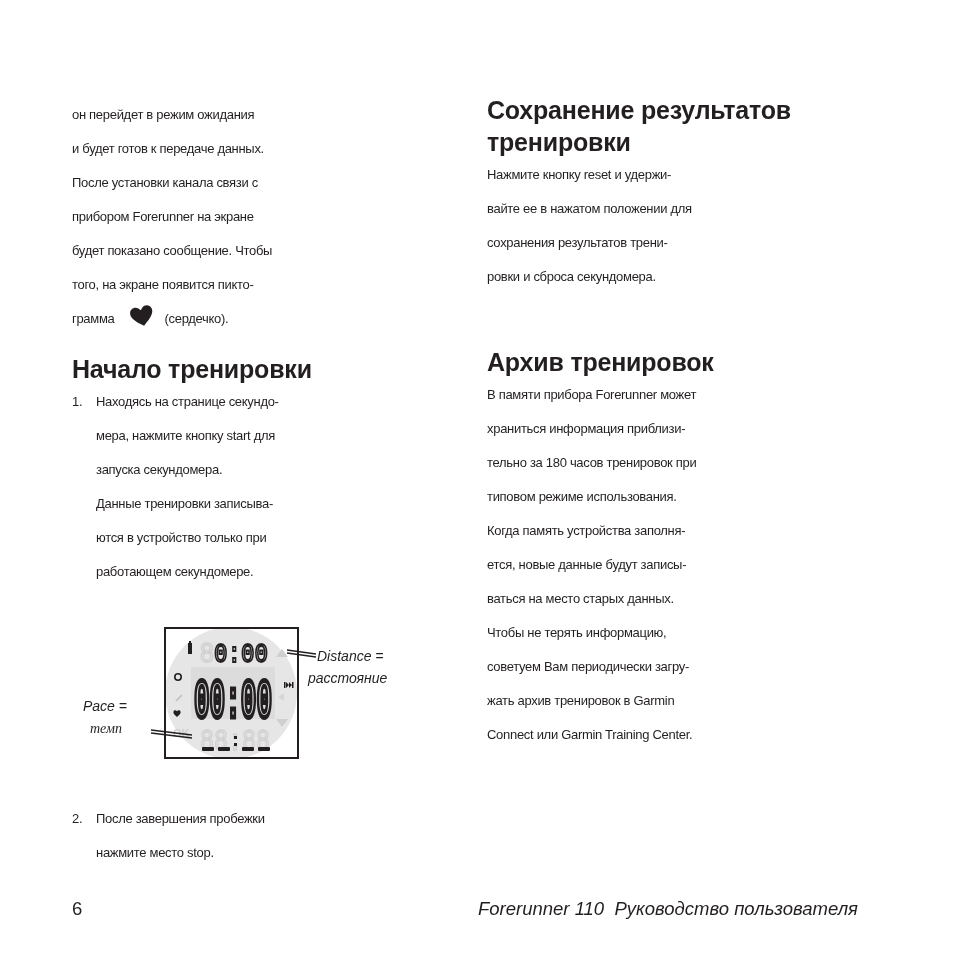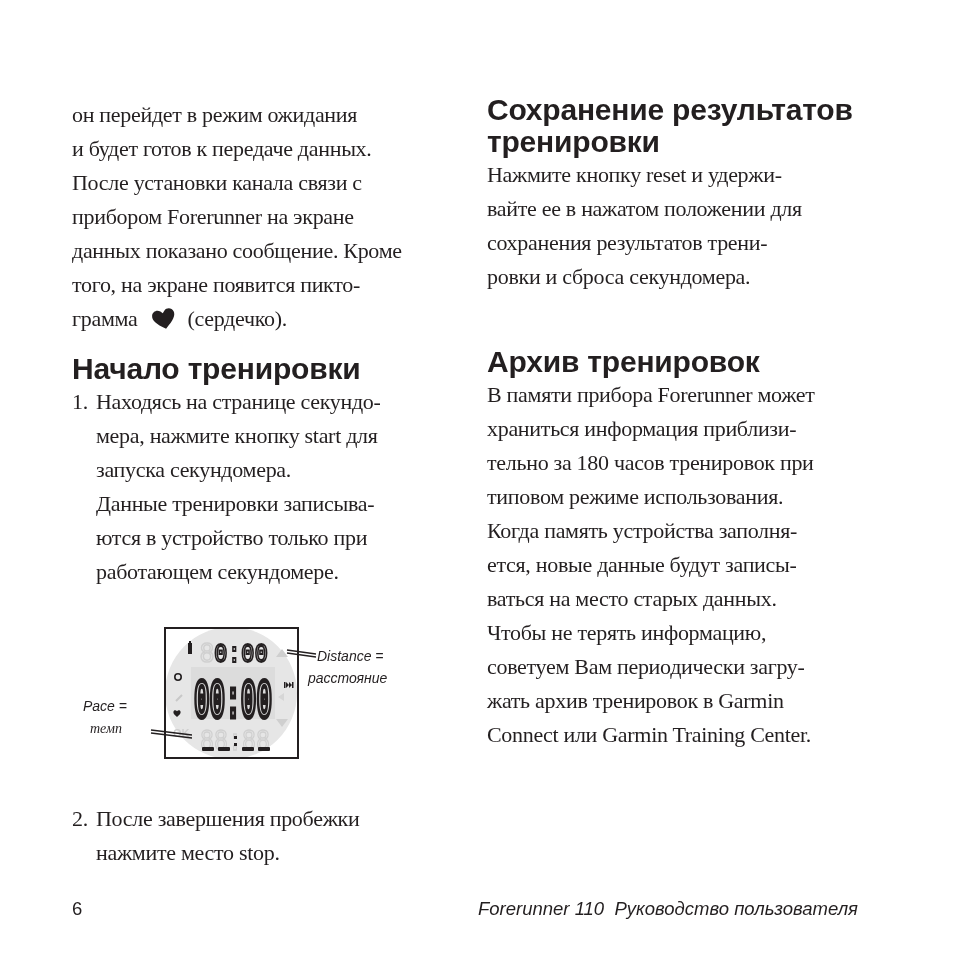--- a/index.html
+++ b/index.html
@@ -1,43 +1,43 @@
 <!DOCTYPE html>
 <html><head>
 <meta charset="utf-8">
 <style>
   html, body { margin:0; padding:0; background:#ffffff; }
   body { width:954px; height:954px; position:relative; overflow:hidden;
          font-family:"Liberation Sans", sans-serif; color:#231f20; }
   .col { position:absolute; }
   .left { left:72px; top:98px; width:370px; }
   .right { left:487px; top:94px; width:390px; }
-  .p { font-size:22px; line-height:34px; letter-spacing:-0.3px; white-space:nowrap;
-       font-stretch:condensed; transform-origin:left;font-family:Liberation Serif, serif; }
+  .p { font-size:13px; line-height:34px; letter-spacing:-0.3px; white-space:nowrap;
+       font-stretch:condensed; transform-origin:left; }
   .line { display:block; height:34px; }
-  .h { font-weight:bold; font-size:30px; line-height:32px; letter-spacing:-0.2px; white-space:nowrap; }
+  .h { font-weight:bold; font-size:25px; line-height:32px; letter-spacing:-0.2px; white-space:nowrap; }
   .heart { display:inline-block; width:26px; height:24px; vertical-align:-5px; margin:0 10px 0 14px; }
   .ol-item { position:relative; }
   .num { position:absolute; left:0; }
   .indent { padding-left:24px; }
   .figure { position:absolute; left:72px; top:627px; width:360px; height:135px; }
   .watch { position:absolute; left:92px; top:0; width:135px; height:132px; border:2px solid #231f20; box-sizing:border-box; background:#fff; overflow:hidden; }
   .cap { position:absolute; font-style:italic; font-size:14px; line-height:22px; white-space:nowrap; }
   .footer { position:absolute; top:898px; font-size:18.5px; }
 </style>
 </head>
 <body>
 
 <div class="col left" data-name="left-column">
   <div class="p" data-name="intro-paragraph">
     <span class="line" data-name="text-line">он перейдет в режим ожидания</span>
     <span class="line" data-name="text-line">и будет готов к передаче данных.</span>
     <span class="line" data-name="text-line">После установки канала связи с</span>
     <span class="line" data-name="text-line">прибором Forerunner на экране</span>
-    <span class="line" data-name="text-line">данных показано сообщение. Кроме</span>
+    <span class="line" data-name="text-line">будет показано сообщение. Чтобы</span>
     <span class="line" data-name="text-line">того, на экране появится пикто-</span>
     <span class="line" data-name="text-line-with-icon">
       <span data-name="text-fragment">грамма</span><span class="heart" data-name="heart-icon"><svg viewBox="0 0 26 24" width="26" height="24">
             <path d="M13 22 C 4 15, 1 11, 2 6.5 C 3 2.5, 8 1, 11 4 L 13 6 L 15 4 C 18 1, 23 2.5, 24 6.5 C 25 11, 22 15, 13 22 Z" fill="#231f20" transform="rotate(-12 13 12)"></path>
           </svg></span><span data-name="text-fragment">(сердечко).</span>
     </span>
   </div>
 
   <div class="h" style="margin-top:17px;" data-name="section-heading-start-workout">Начало тренировки</div>
 

